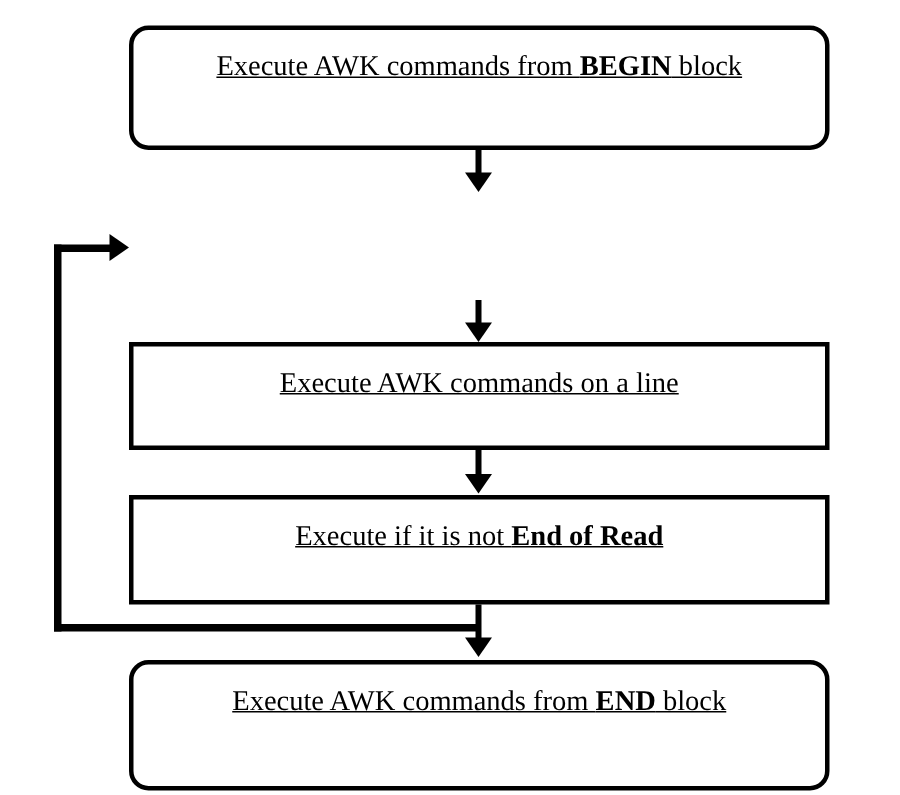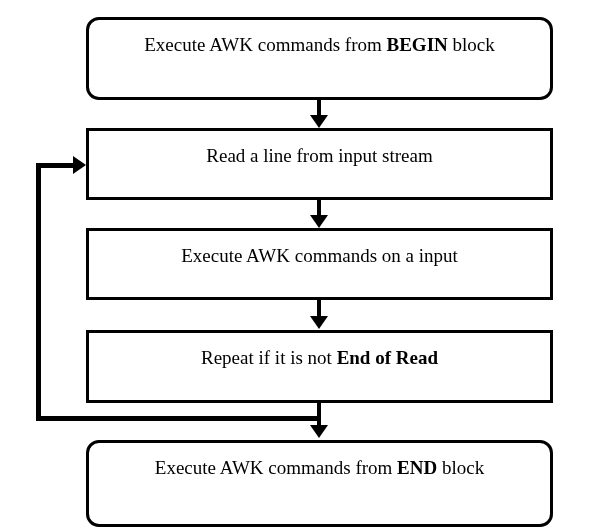--- a/index.html
+++ b/index.html
@@ -26,20 +26,21 @@
     font-size: 19px;
     line-height: 26px;
   }
   .node.rounded {
     border-radius: 13px;
   }
   .node .label {
     display: block;
     padding: 0 32px;
     padding-top: 12px;
+    text-decoration: underline;
   }
   .node .label b {
     font-weight: bold;
   }
 
   
   .vline {
     position: absolute;
     background: #000000;
   }
@@ -69,36 +70,33 @@
 
 <div id="canvas">
 
   <div class="node rounded" style="left:86px; top:17px; width:467px; height:83px;">
     <span class="label"><span>Execute AWK commands from </span><b>BEGIN</b><span> block</span></span>
   </div>
 
   <div class="vline" style="left:317px; top:100px; width:4px; height:17px;"></div>
   <div class="arrowhead-down" style="left:310px; top:115px;"></div>
 
-  <div class="node" style="left:86px; top:128px; width:467px; height:72px;">
-    <span class="label"><span>Read a line from input stream</span></span>
-  </div>
 
   <div class="vline" style="left:317px; top:200px; width:4px; height:17px;"></div>
   <div class="arrowhead-down" style="left:310px; top:215px;"></div>
 
   <div class="node" style="left:86px; top:228px; width:467px; height:72px;">
-    <span class="label"><span>Execute AWK commands on a input</span></span>
+    <span class="label"><span>Execute AWK commands on a line</span></span>
   </div>
 
   <div class="vline" style="left:317px; top:300px; width:4px; height:18px;"></div>
   <div class="arrowhead-down" style="left:310px; top:316px;"></div>
 
   <div class="node" style="left:86px; top:330px; width:467px; height:73px;">
-    <span class="label"><span>Repeat if it is not </span><b>End of Read</b></span>
+    <span class="label"><span>Execute if it is not </span><b>End of Read</b></span>
   </div>
 
   <div class="vline" style="left:317px; top:403px; width:4px; height:24px;"></div>
   <div class="arrowhead-down" style="left:310px; top:425px;"></div>
 
   <div class="hline" style="left:36px; top:416px; width:283px; height:5px;"></div>
 
   <div class="vline" style="left:36px; top:163px; width:5px; height:258px;"></div>
 
   <div class="hline" style="left:36px; top:163px; width:40px; height:5px;"></div>

